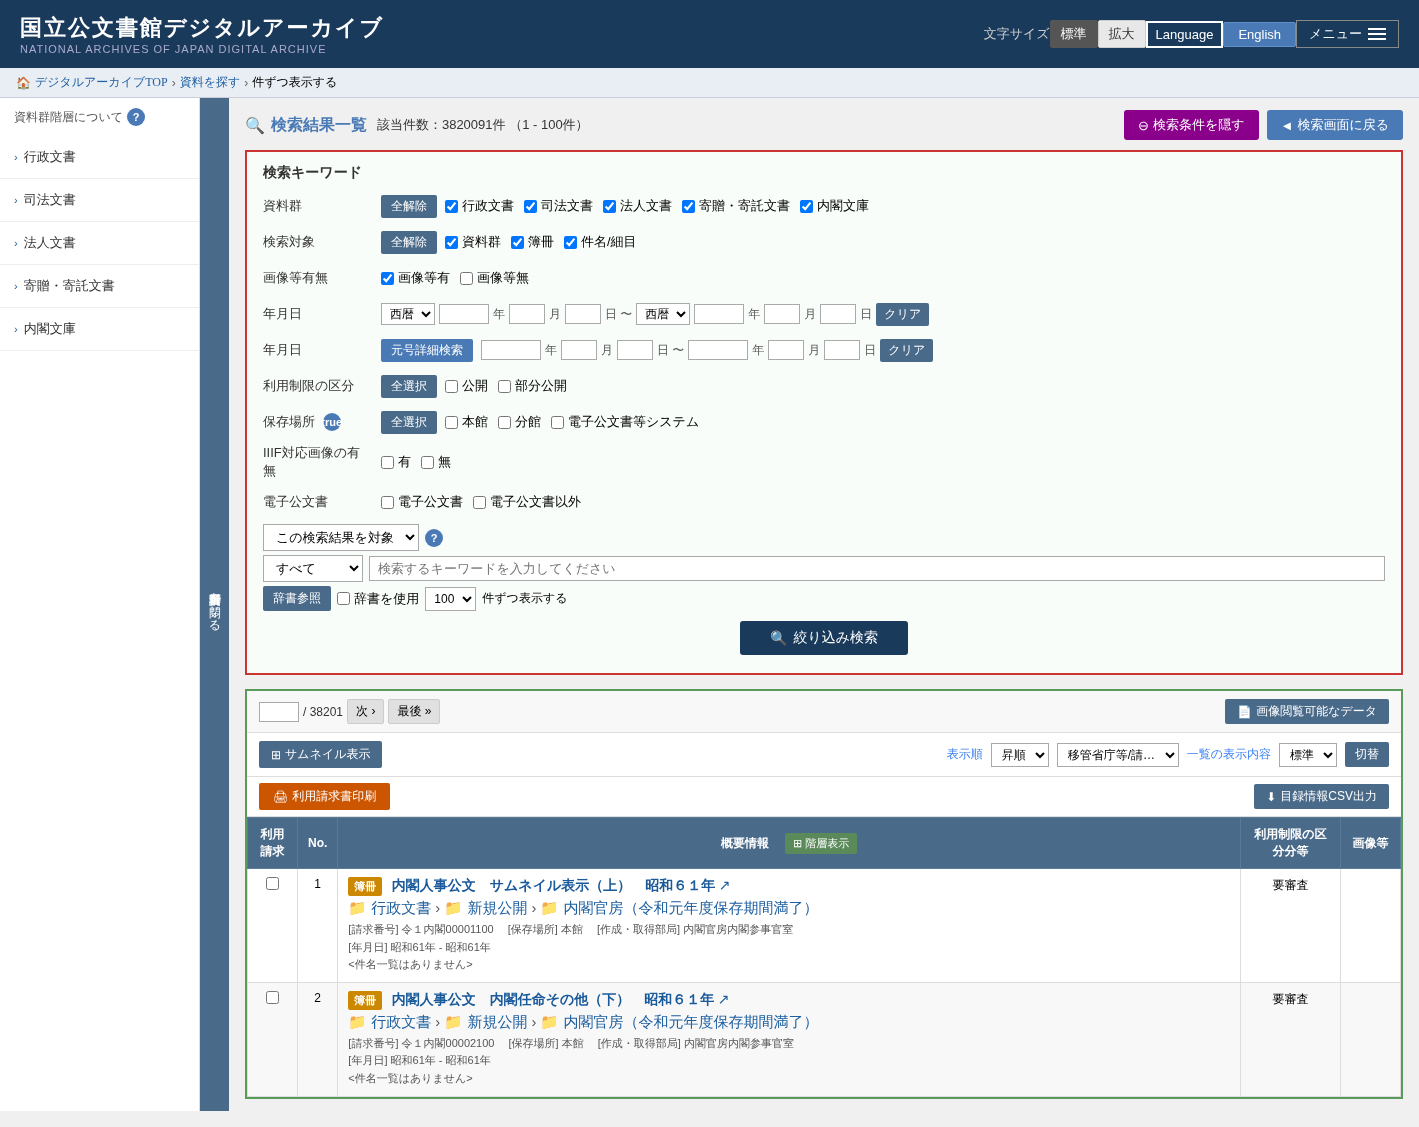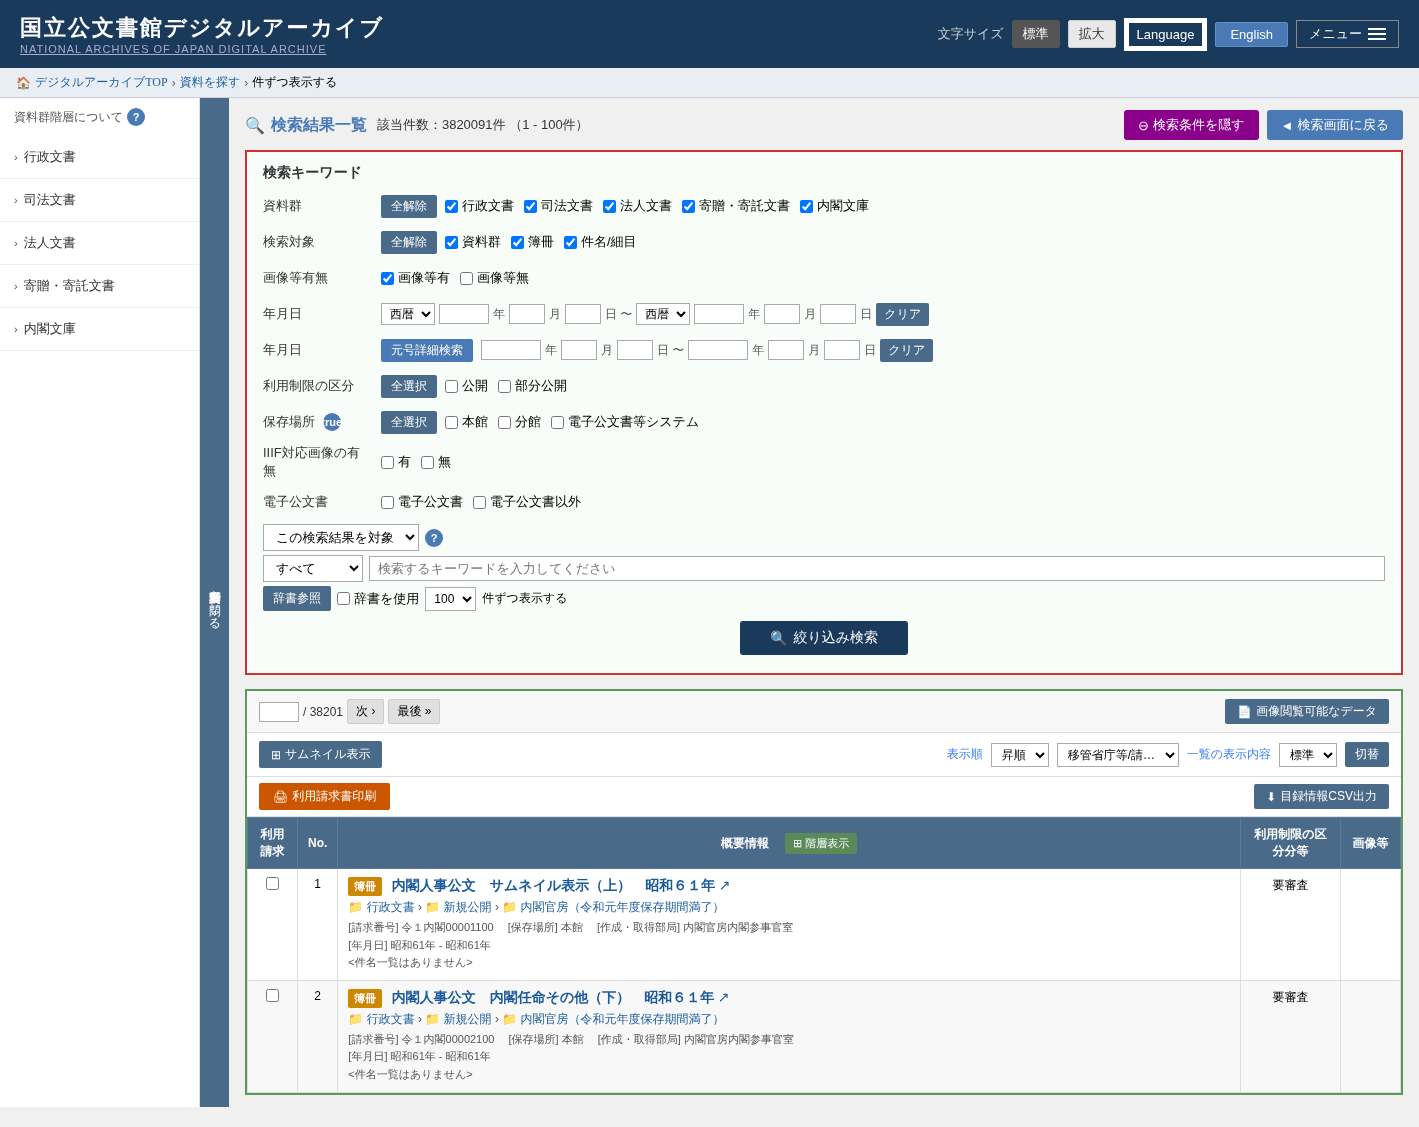--- a/index.html
+++ b/index.html
@@ -2,26 +2,26 @@
 <html><head>
   <meta charset="utf-8">
   <style>
     * { box-sizing: border-box; margin: 0; padding: 0; }
     body { font-family: "Meiryo", "MS Gothic", sans-serif; font-size: 13px; background: #f0f0f0; min-width: 1419px; }
 
     
     .header { background: #1a3a5c; color: white; display: flex; align-items: center; justify-content: space-between; padding: 8px 20px; height: 68px; }
     .header-logo { display: flex; flex-direction: column; }
     .header-logo .logo-jp { font-size: 22px; font-weight: bold; letter-spacing: 2px; }
-    .header-logo .logo-en { font-size: 11px; letter-spacing: 1px; color: #aac; text-decoration: underline; }
-    .header-right { display: flex; align-items: center; gap: 8px; }
+    .header-logo .logo-en { font-size: 11px; letter-spacing: 1px; color: #aac; }
+    .header-right { display: flex; align-items: center; }
     .header-label { font-size: 13px; color: #ccc; }
     .header-btn { background: #e8e8e8; color: #333; border: 1px solid #ccc; padding: 4px 10px; cursor: pointer; font-size: 13px; border-radius: 2px; }
     .header-btn.active { background: #555; color: white; border-color: #555; }
-    .header-btn-lang { background: transparent; color: white; border: 5px solid #ffffff; padding: 4px 8px; font-size: 13px; cursor: pointer; }
+    .header-btn-lang { background: transparent; color: white; border: 2px solid #ffffff; padding: 4px 8px; font-size: 13px; cursor: pointer; }
     .header-btn-english { background: #4a7ab5; color: white; border: 1px solid #6090c5; padding: 4px 14px; font-size: 13px; cursor: pointer; border-radius: 2px; }
     .header-menu-btn { background: transparent; color: white; border: 1px solid #888; padding: 4px 12px; font-size: 13px; cursor: pointer; display: flex; align-items: center; gap: 6px; }
     .hamburger { display: flex; flex-direction: column; gap: 3px; }
     .hamburger span { display: block; width: 18px; height: 2px; background: white; }
 
     
     .breadcrumb { background: #e8eef4; padding: 6px 16px; font-size: 12px; display: flex; align-items: center; gap: 4px; border-bottom: 1px solid #ccd; }
     .breadcrumb a { color: #2060a0; text-decoration: none; font-family: Liberation Serif, serif; }
     .breadcrumb-sep { color: #666; }
 
@@ -110,21 +110,21 @@
     .results-table tr:nth-child(even) td { background: #f8f8f8; }
     .results-table tr:nth-child(odd) td { background: white; }
     .col-use-req { width: 50px; text-align: center; }
     .col-no { width: 40px; text-align: center; }
     .col-restrict { width: 100px; text-align: center; }
     .col-image { width: 60px; text-align: center; }
 
     .item-badge { display: inline-block; padding: 2px 6px; font-size: 11px; font-weight: bold; border-radius: 2px; margin-right: 6px; }
     .badge-register { background: #cc8800; color: white; }
     .item-title { font-size: 14px; font-weight: bold; color: #1a5a9a; cursor: pointer; }
-    .item-path { font-size: 12px; color: #555; margin: 3px 0; }
+    .item-path { font-size: 15px; color: #555; margin: 3px 0; }
     .item-path a { color: #2060a0; text-decoration: none; }
     .item-meta { font-size: 11px; color: #333; line-height: 1.6; }
     .item-meta span { color: #555; }
     .external-link-icon { color: #2060a0; font-size: 14px; cursor: pointer; }
     .checkbox-use { cursor: pointer; }
     .hierarchy-btn { background: #5a8a5a; color: white; border: none; padding: 3px 8px; font-size: 11px; cursor: pointer; border-radius: 2px; display: inline-flex; align-items: center; gap: 3px; }
     .th-summary-row { display: flex; align-items: center; justify-content: center; gap: 16px; }
 
     .sidebar-wrapper { display: flex; }
   </style>

